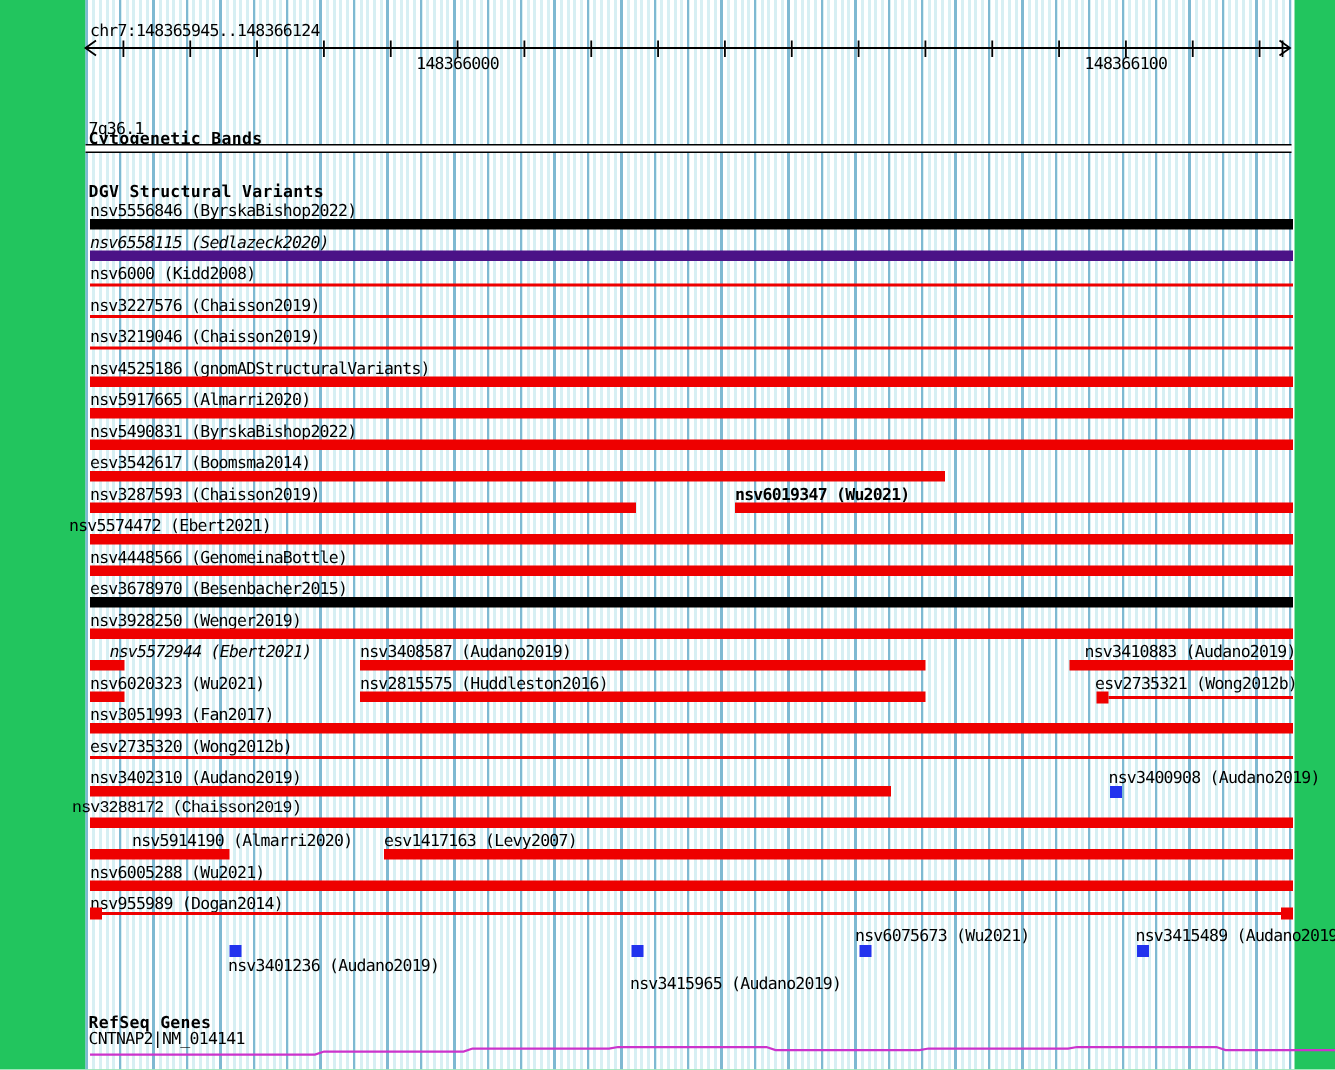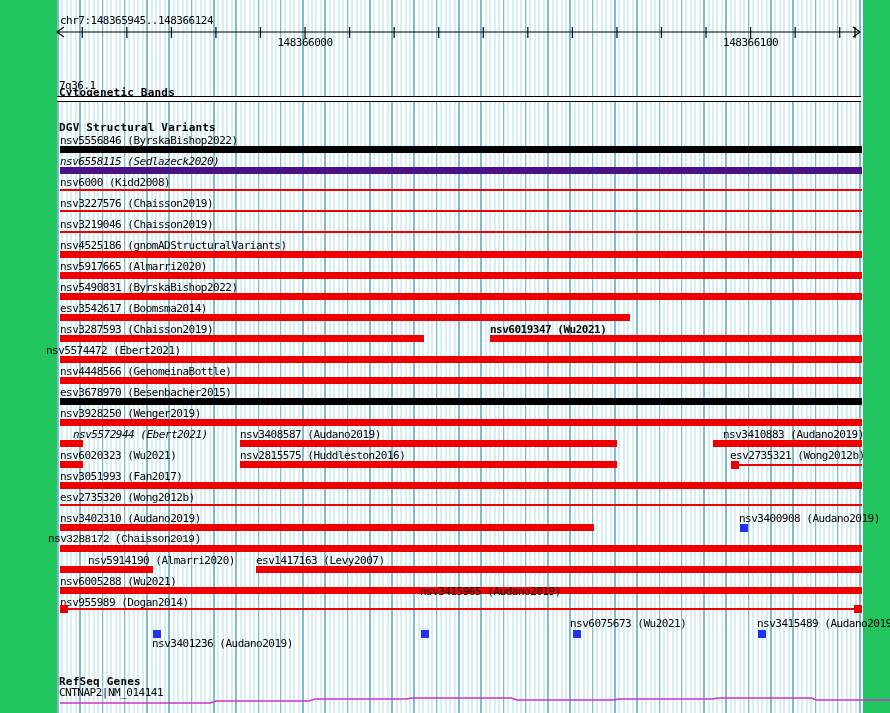--- a/index.html
+++ b/index.html
@@ -120,21 +120,21 @@
       <span class="flabel" style="left: 256px; top: 555px;">esv1417163 (Levy2007)</span>
       <div class="shape" style="left: 60px; top: 566px; width: 93px; height: 7px; background: rgb(238, 0, 0);"></div>
       <div class="shape" style="left: 256px; top: 566px; width: 606px; height: 7px; background: rgb(238, 0, 0);"></div>
       <span class="flabel" style="left: 60px; top: 576px;">nsv6005288 (Wu2021)</span>
       <div class="shape" style="left: 60px; top: 587px; width: 802px; height: 7px; background: rgb(238, 0, 0);"></div>
       <span class="flabel" style="left: 60px; top: 597px;">nsv955989 (Dogan2014)</span>
       <div class="shape" style="left: 60px; top: 605px; width: 8px; height: 8px; background: rgb(238, 0, 0);"></div>
       <div class="shape" style="left: 854px; top: 605px; width: 8px; height: 8px; background: rgb(238, 0, 0);"></div>
       <div class="shape" style="left: 66px; top: 608px; width: 790px; height: 2px; background: rgb(238, 0, 0);"></div>
       <span class="flabel" style="left: 152px; top: 618px; margin-top: 20px;">nsv3401236 (Audano2019)</span>
-      <span class="flabel" style="left: 420px; top: 586px;">nsv3415965 (Audano2019)</span>
+      <span class="flabel" style="left: 420px; top: 650px;">nsv3415965 (Audano2019)</span>
       <span class="flabel" style="left: 570px; top: 618px;">nsv6075673 (Wu2021)</span>
       <span class="flabel" style="left: 757px; top: 618px;">nsv3415489 (Audano2019)</span>
       <div class="shape" style="left: 153px; top: 630px; width: 8px; height: 8px; background: rgb(34, 51, 238);"></div>
       <div class="shape" style="left: 421px; top: 630px; width: 8px; height: 8px; background: rgb(34, 51, 238);"></div>
       <div class="shape" style="left: 573px; top: 630px; width: 8px; height: 8px; background: rgb(34, 51, 238);"></div>
       <div class="shape" style="left: 758px; top: 630px; width: 8px; height: 8px; background: rgb(34, 51, 238);"></div>
     </div>
 
   <div class="title" style="left:59px;top:676px;">RefSeq Genes</div>
   <div class="txt" style="left:59px;top:687px;">CNTNAP2|NM_014141</div>

